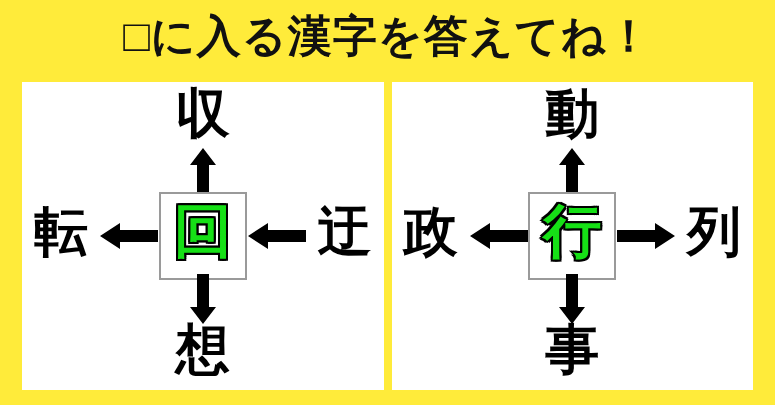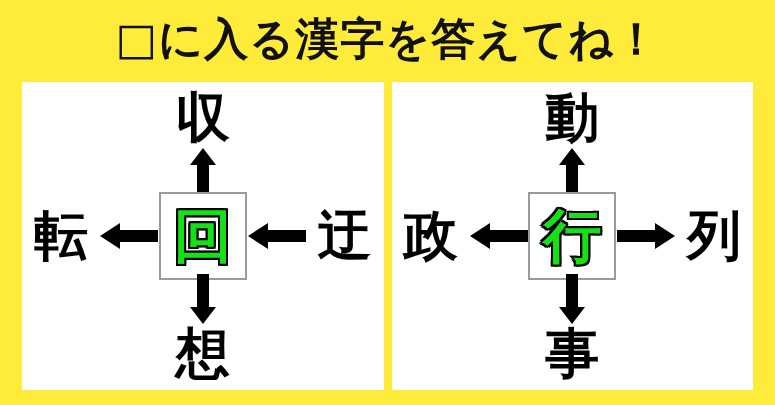--- a/index.html
+++ b/index.html
@@ -12,20 +12,21 @@
     background: #FFE933;
     font-family: "DejaVu Sans", "Liberation Sans", sans-serif;
     overflow: hidden;
   }
 
   #page {
     position: relative;
     width: 775px;
     height: 405px;
     background: #FFEB3A;
+    font-family: Liberation Mono, monospace;
   }
 
   
   .title-bar {
     position: absolute;
     left: 0;
     top: 0;
     width: 775px;
     height: 78px;
     display: flex;

